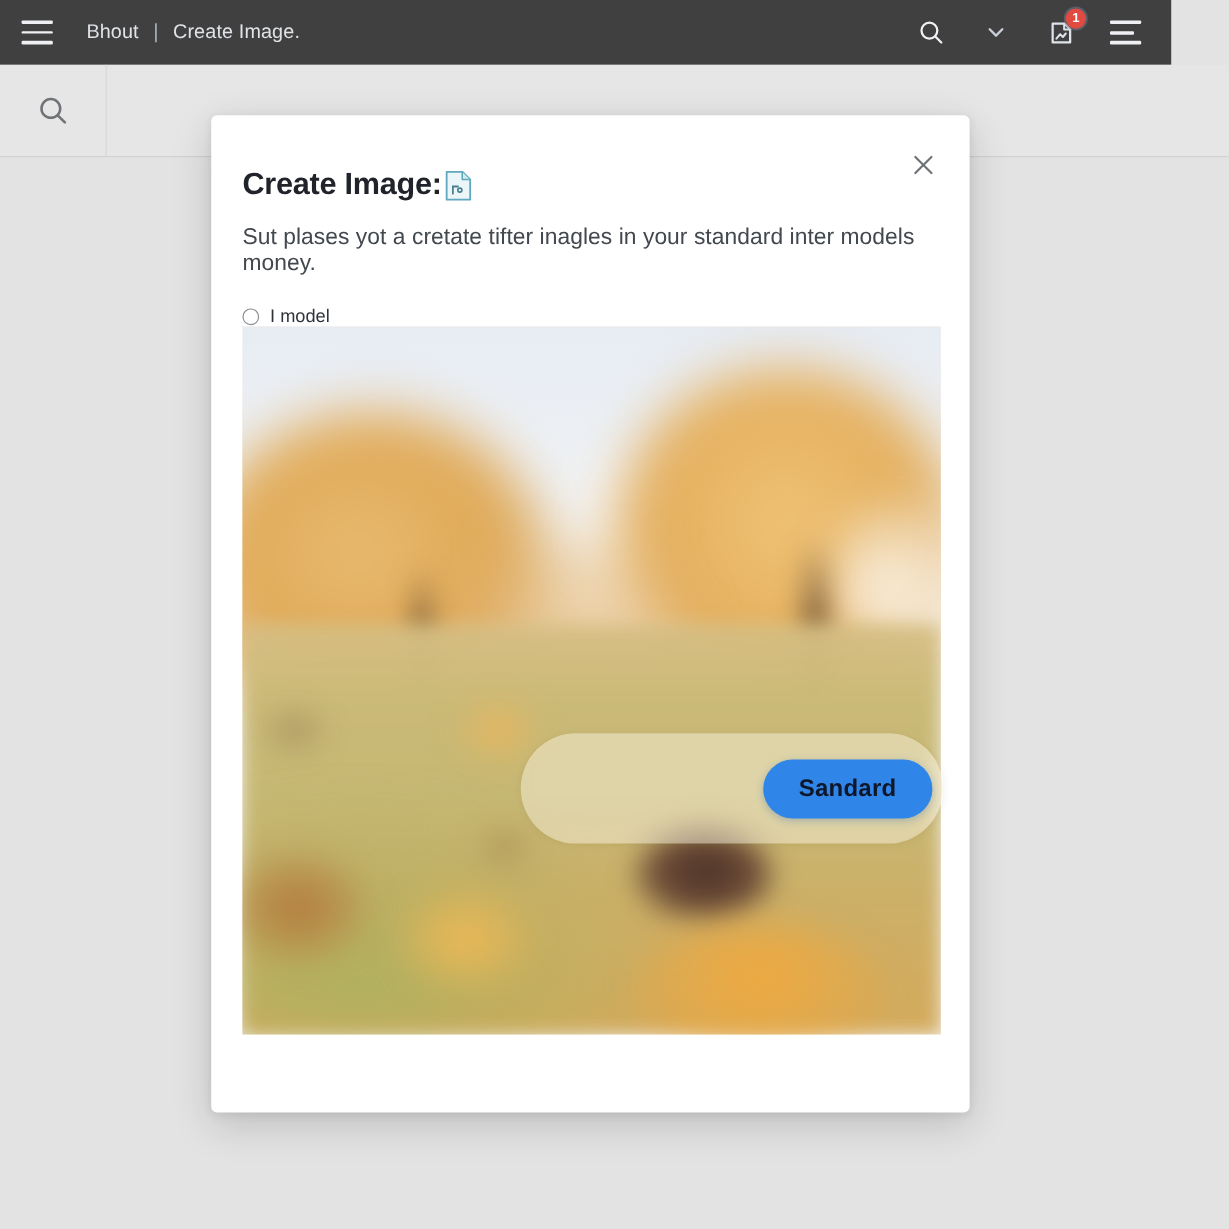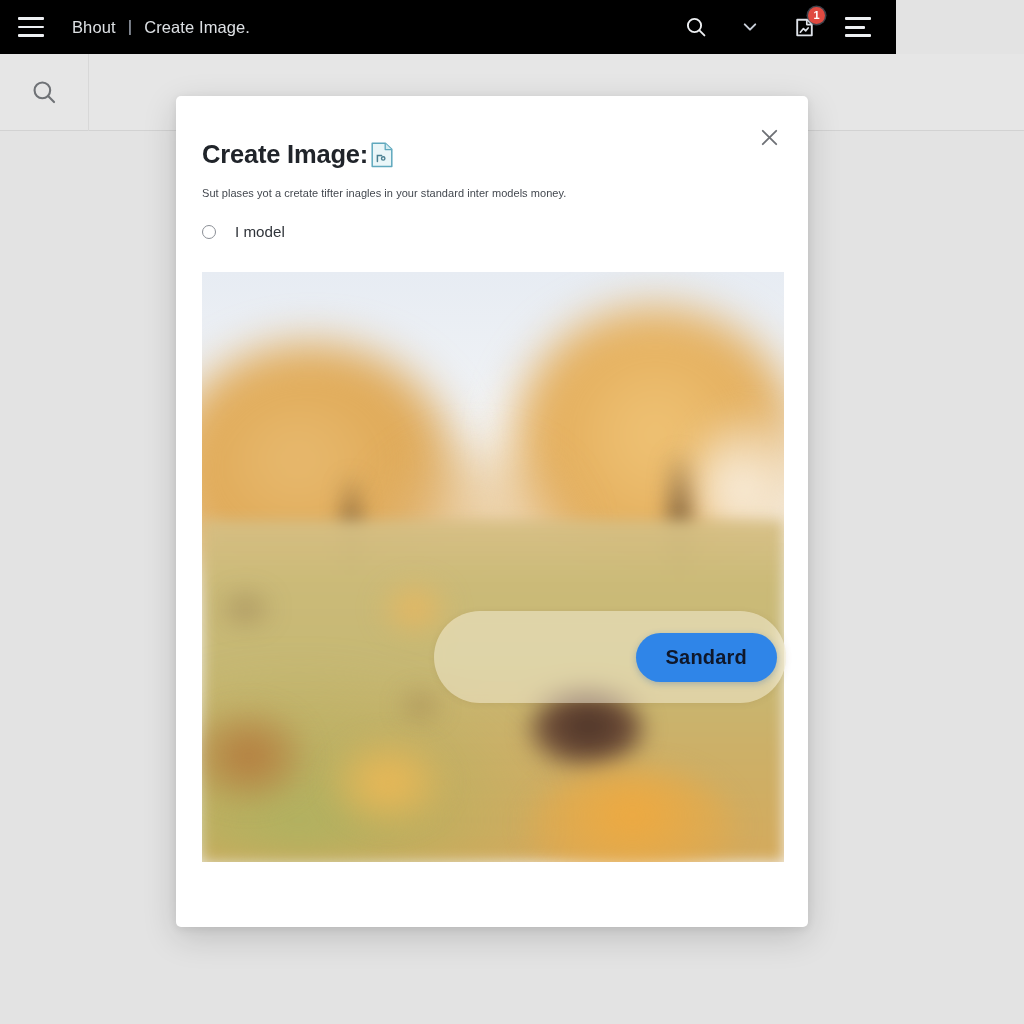--- a/index.html
+++ b/index.html
@@ -14,22 +14,22 @@
 
   #app {
     position: relative;
     width: 1024px; height: 1024px;
     background: #e3e3e3;
   }
 
   
   .topbar {
     position: absolute; top: 0; left: 0;
-    width: 896px; height: 54px;
-    background: #000000;
+    width: 976px; height: 54px;
+    background: #404040;
     display: flex; align-items: center;
     padding: 0 14px 0 18px;
   }
   .hamburger {
     width: 26px; height: 20px;
     display: flex; flex-direction: column; justify-content: space-between;
     cursor: pointer; flex: none;
   }
   .hamburger span {
     display: block; height: 2.6px; width: 100%;
@@ -116,25 +116,25 @@
   }
   .modal-title {
     display: flex; align-items: center; gap: 1px;
     margin: 0; padding-top: 44px;
     font-size: 25.5px; font-weight: 700;
     color: #20242a; letter-spacing: -.2px;
   }
   .doc-icon { width: 26px; height: 28px; display: block; }
   .modal-desc {
     margin: 18px 0 0 0;
-    font-size: 11px; color: #43484f;
+    font-size: 19px; color: #43484f;
     letter-spacing: .05px;
   }
   .radio-row {
-    display: flex; align-items: center; gap: 19px;
+    display: flex; align-items: center; gap: 9px;
     margin-top: 24px; cursor: pointer;
   }
   .radio-dot {
     width: 14px; height: 14px; border-radius: 50%;
     border: 1.6px solid #8b8f96; background: #fff; flex: none;
   }
   .radio-label { font-size: 15.2px; color: #30343a; }
 
   
   .preview-wrap {

